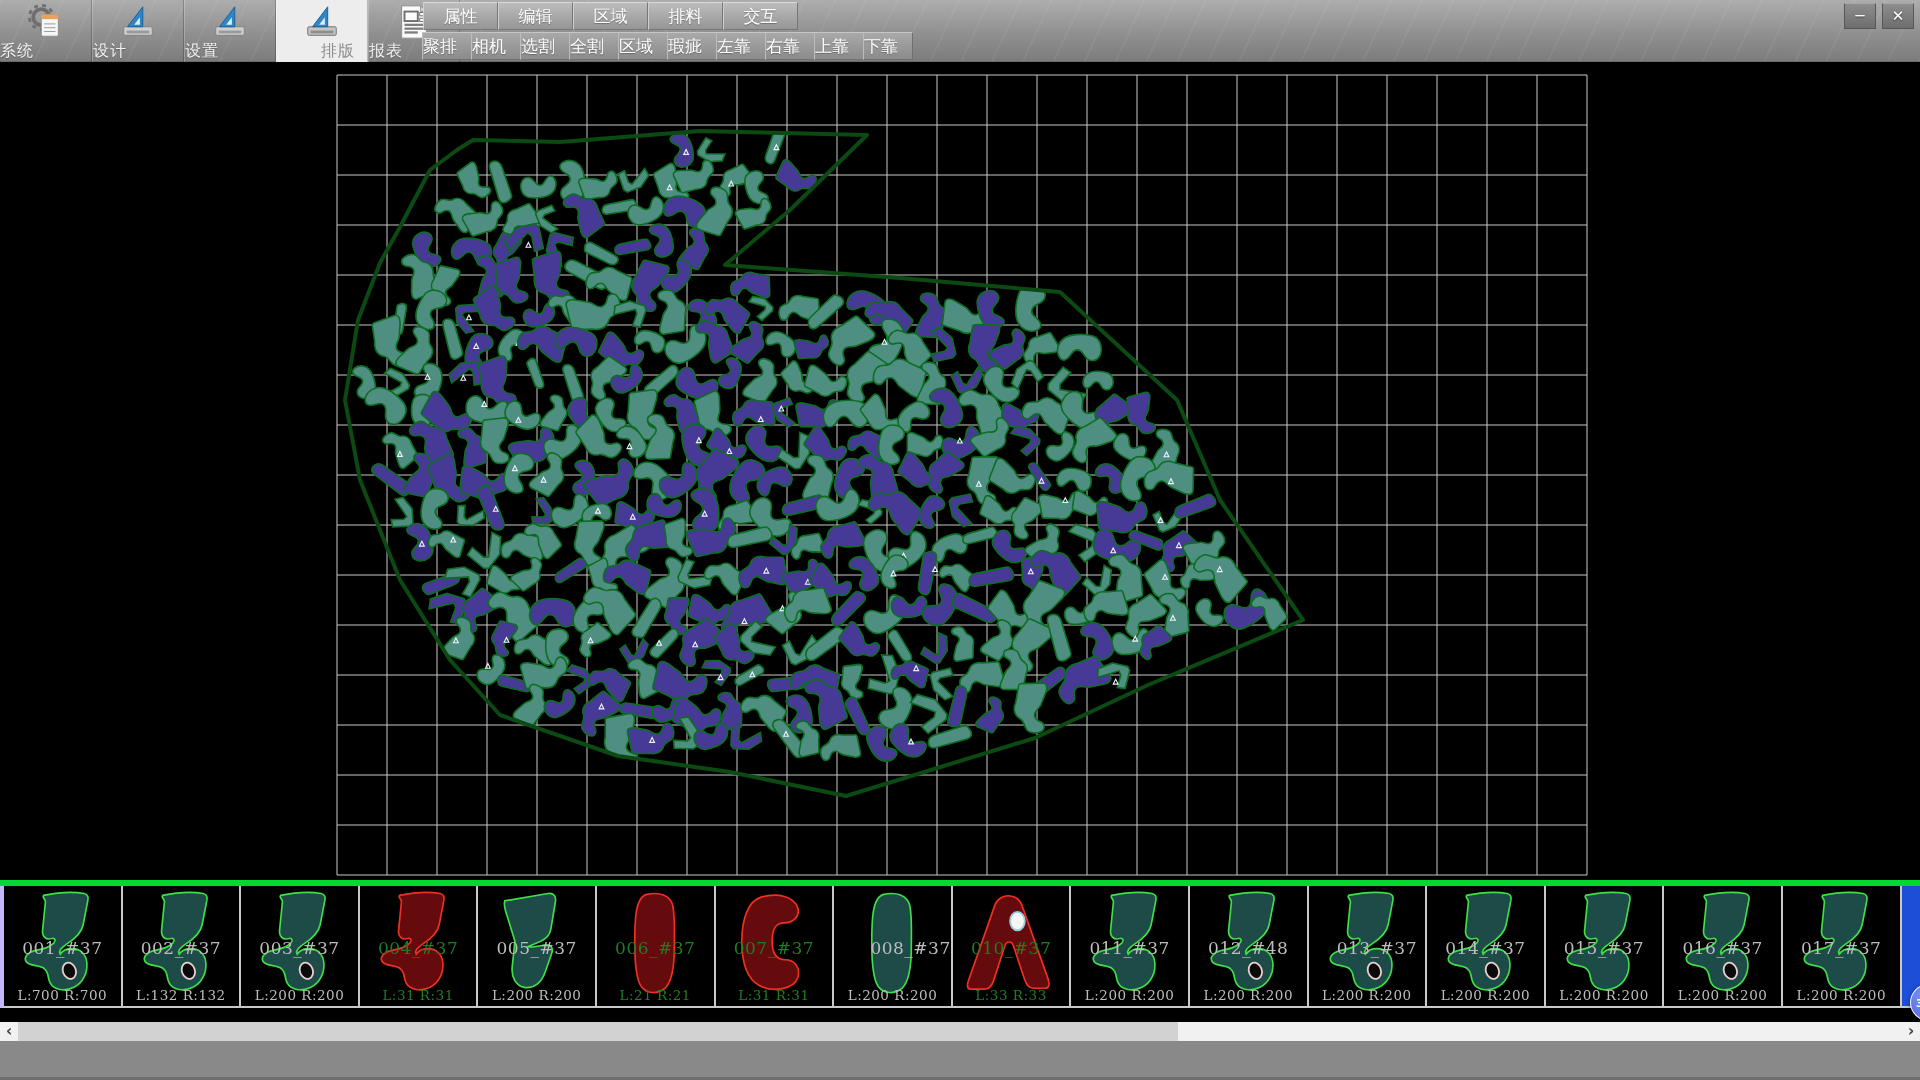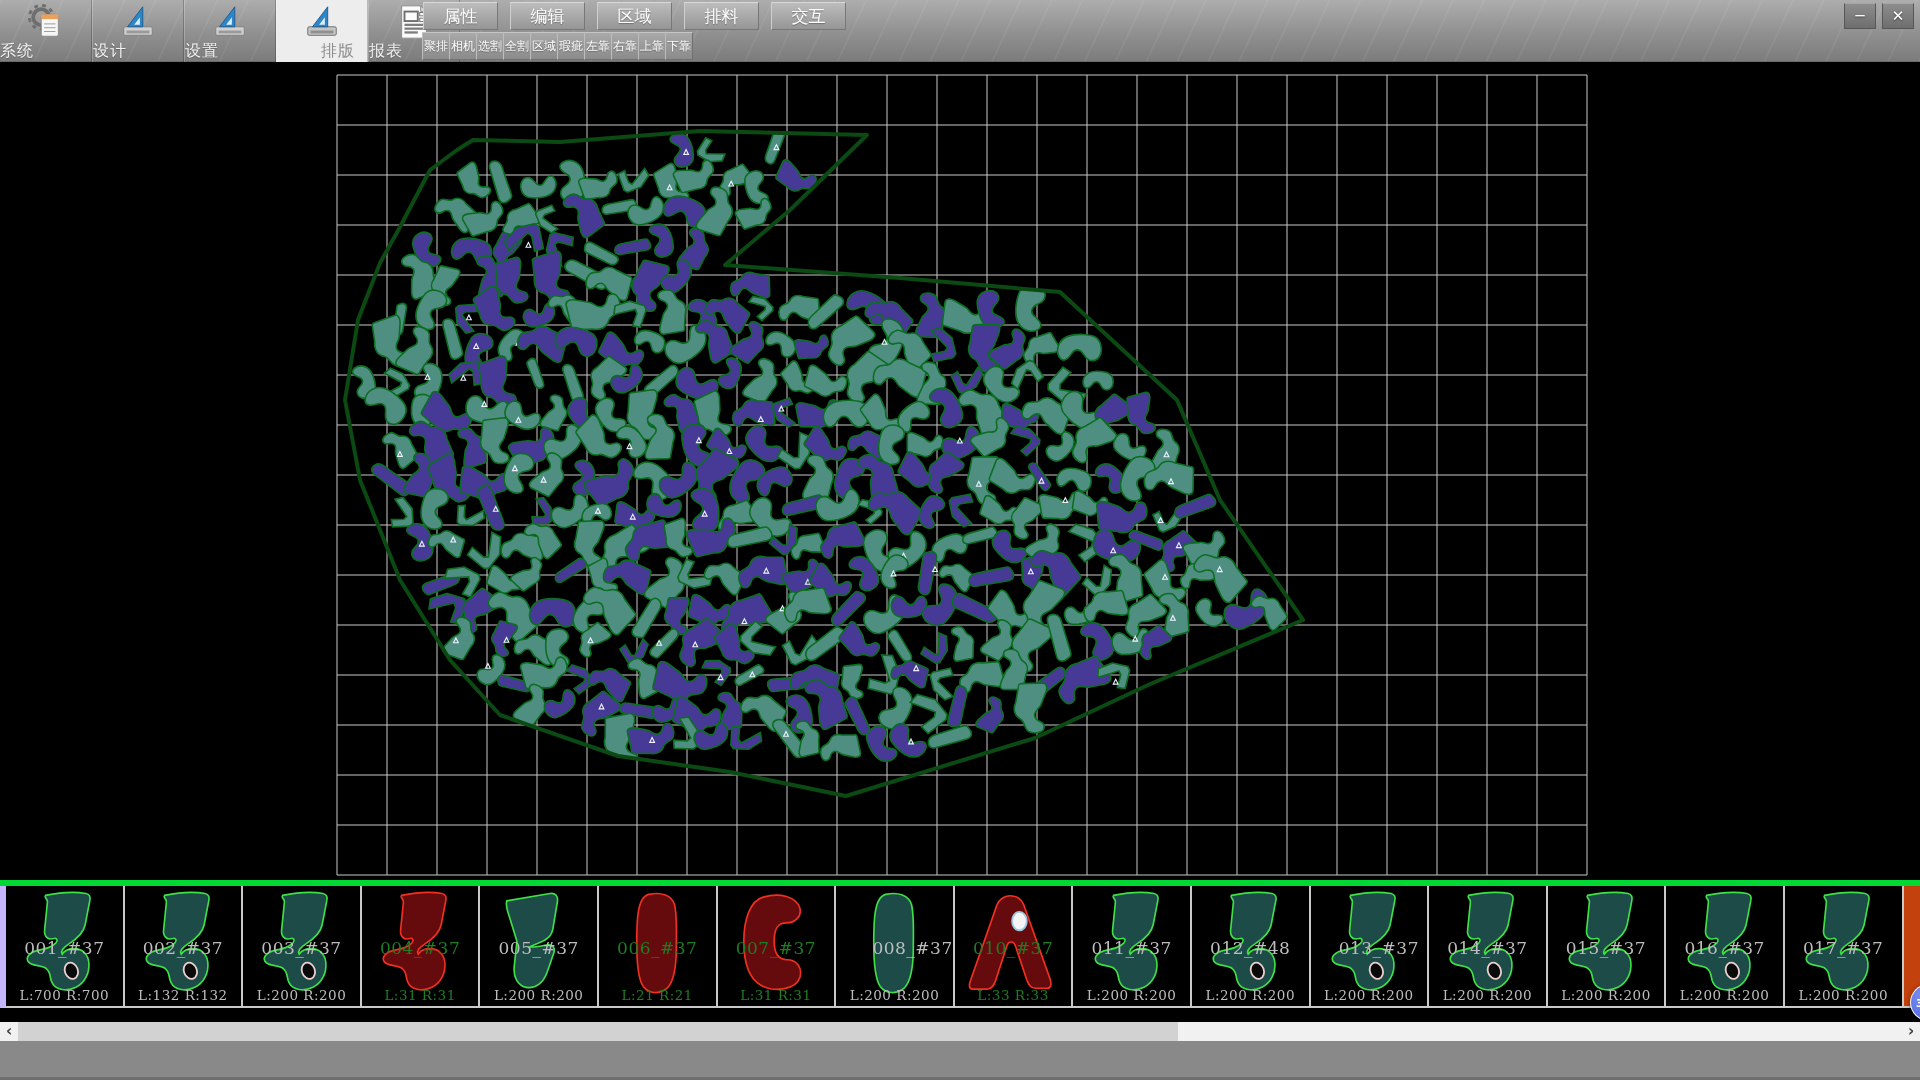--- a/index.html
+++ b/index.html
@@ -24,32 +24,32 @@
     border-right:1px solid rgba(0,0,0,.22); border-left:1px solid rgba(255,255,255,.22);
     cursor:default;
   }
   .main-tab:first-child{ border-left:none; }
   .main-tab.active { background:#ededed; }
   .main-tab .ic { display:block; margin:3px auto 0; width:40px; height:38px; }
   .main-tab .lbl { display:block; font-size:16px; color:#f2f2f2; letter-spacing:1px;
                    text-shadow:0 1px 1px rgba(0,0,0,.25); }
   .main-tab.active .lbl { color:#8c8c8c; text-shadow:none;margin-left:44px; }
 
-  .menu-row { position:absolute; left:423px; top:2px; display:flex; gap:12px; }
+  .menu-row { position:absolute; left:423px; top:2px; display:flex; gap:0; }
   .menu-btn {
     width:75px; height:28px; line-height:26px; text-align:center;
     color:#fff; font-size:17px;
     background:linear-gradient(#bdbdbd,#969696);
     border:1px solid #777; border-top-color:#d9d9d9; border-left-color:#cfcfcf;
     text-shadow:0 1px 1px rgba(0,0,0,.3);
   }
   .tool-row { position:absolute; left:422px; top:32px; display:flex; }
   .tool-btn {
-    width:28px; height:28px; line-height:26px; text-align:center;
-    color:#fff; font-size:12px;
+    width:50px; height:28px; line-height:26px; 
+    color:#fff; font-size:17px;
     background:linear-gradient(#a9a9a9,#8b8b8b);
     border:1px solid #707070; border-top-color:#c6c6c6; border-left-color:#bdbdbd;
     margin-right:-1px; text-shadow:0 1px 1px rgba(0,0,0,.3);
   }
   .win-controls { position:absolute; right:6px; top:3px; display:flex; gap:6px; }
   .win-btn {
     width:32px; height:26px; text-align:center; line-height:24px;
     color:#fff; font-size:15px; font-weight:bold;
     background:linear-gradient(#8d8d8d,#6e6e6e);
     border:1px solid #565656; border-top-color:#a6a6a6;
@@ -58,22 +58,22 @@
 
   
   .canvas-wrap { position:absolute; left:0; top:62px; width:1920px; height:818px; background:#000; }
 
   
   .accent-line { position:absolute; left:0; top:880px; width:1920px; height:6px; }
 
   
   .tray {
     position:absolute; left:0; top:886px; width:1920px; height:122px;
-    background:#c2410c; display:flex; overflow:hidden;
-    border-left:6px solid #c4b5fd; border-bottom:2px solid #c9c9c9;
+    background:#1d4ed8; display:flex; overflow:hidden;
+    border-left:4px solid #c4b5fd; border-bottom:2px solid #c9c9c9;
   }
   .cell {
     flex:0 0 118.6px; height:120px; position:relative;
     border-right:2px solid #c9c9c9; background:#000;
   }
   .cell svg { position:absolute; left:50%; top:3px; transform:translateX(-50%); }
   .cell .pid {
     position:absolute; left:0; right:0; top:52px; text-align:center;
     font-family:"DejaVu Serif", serif; font-size:17px; letter-spacing:.5px;
   }

